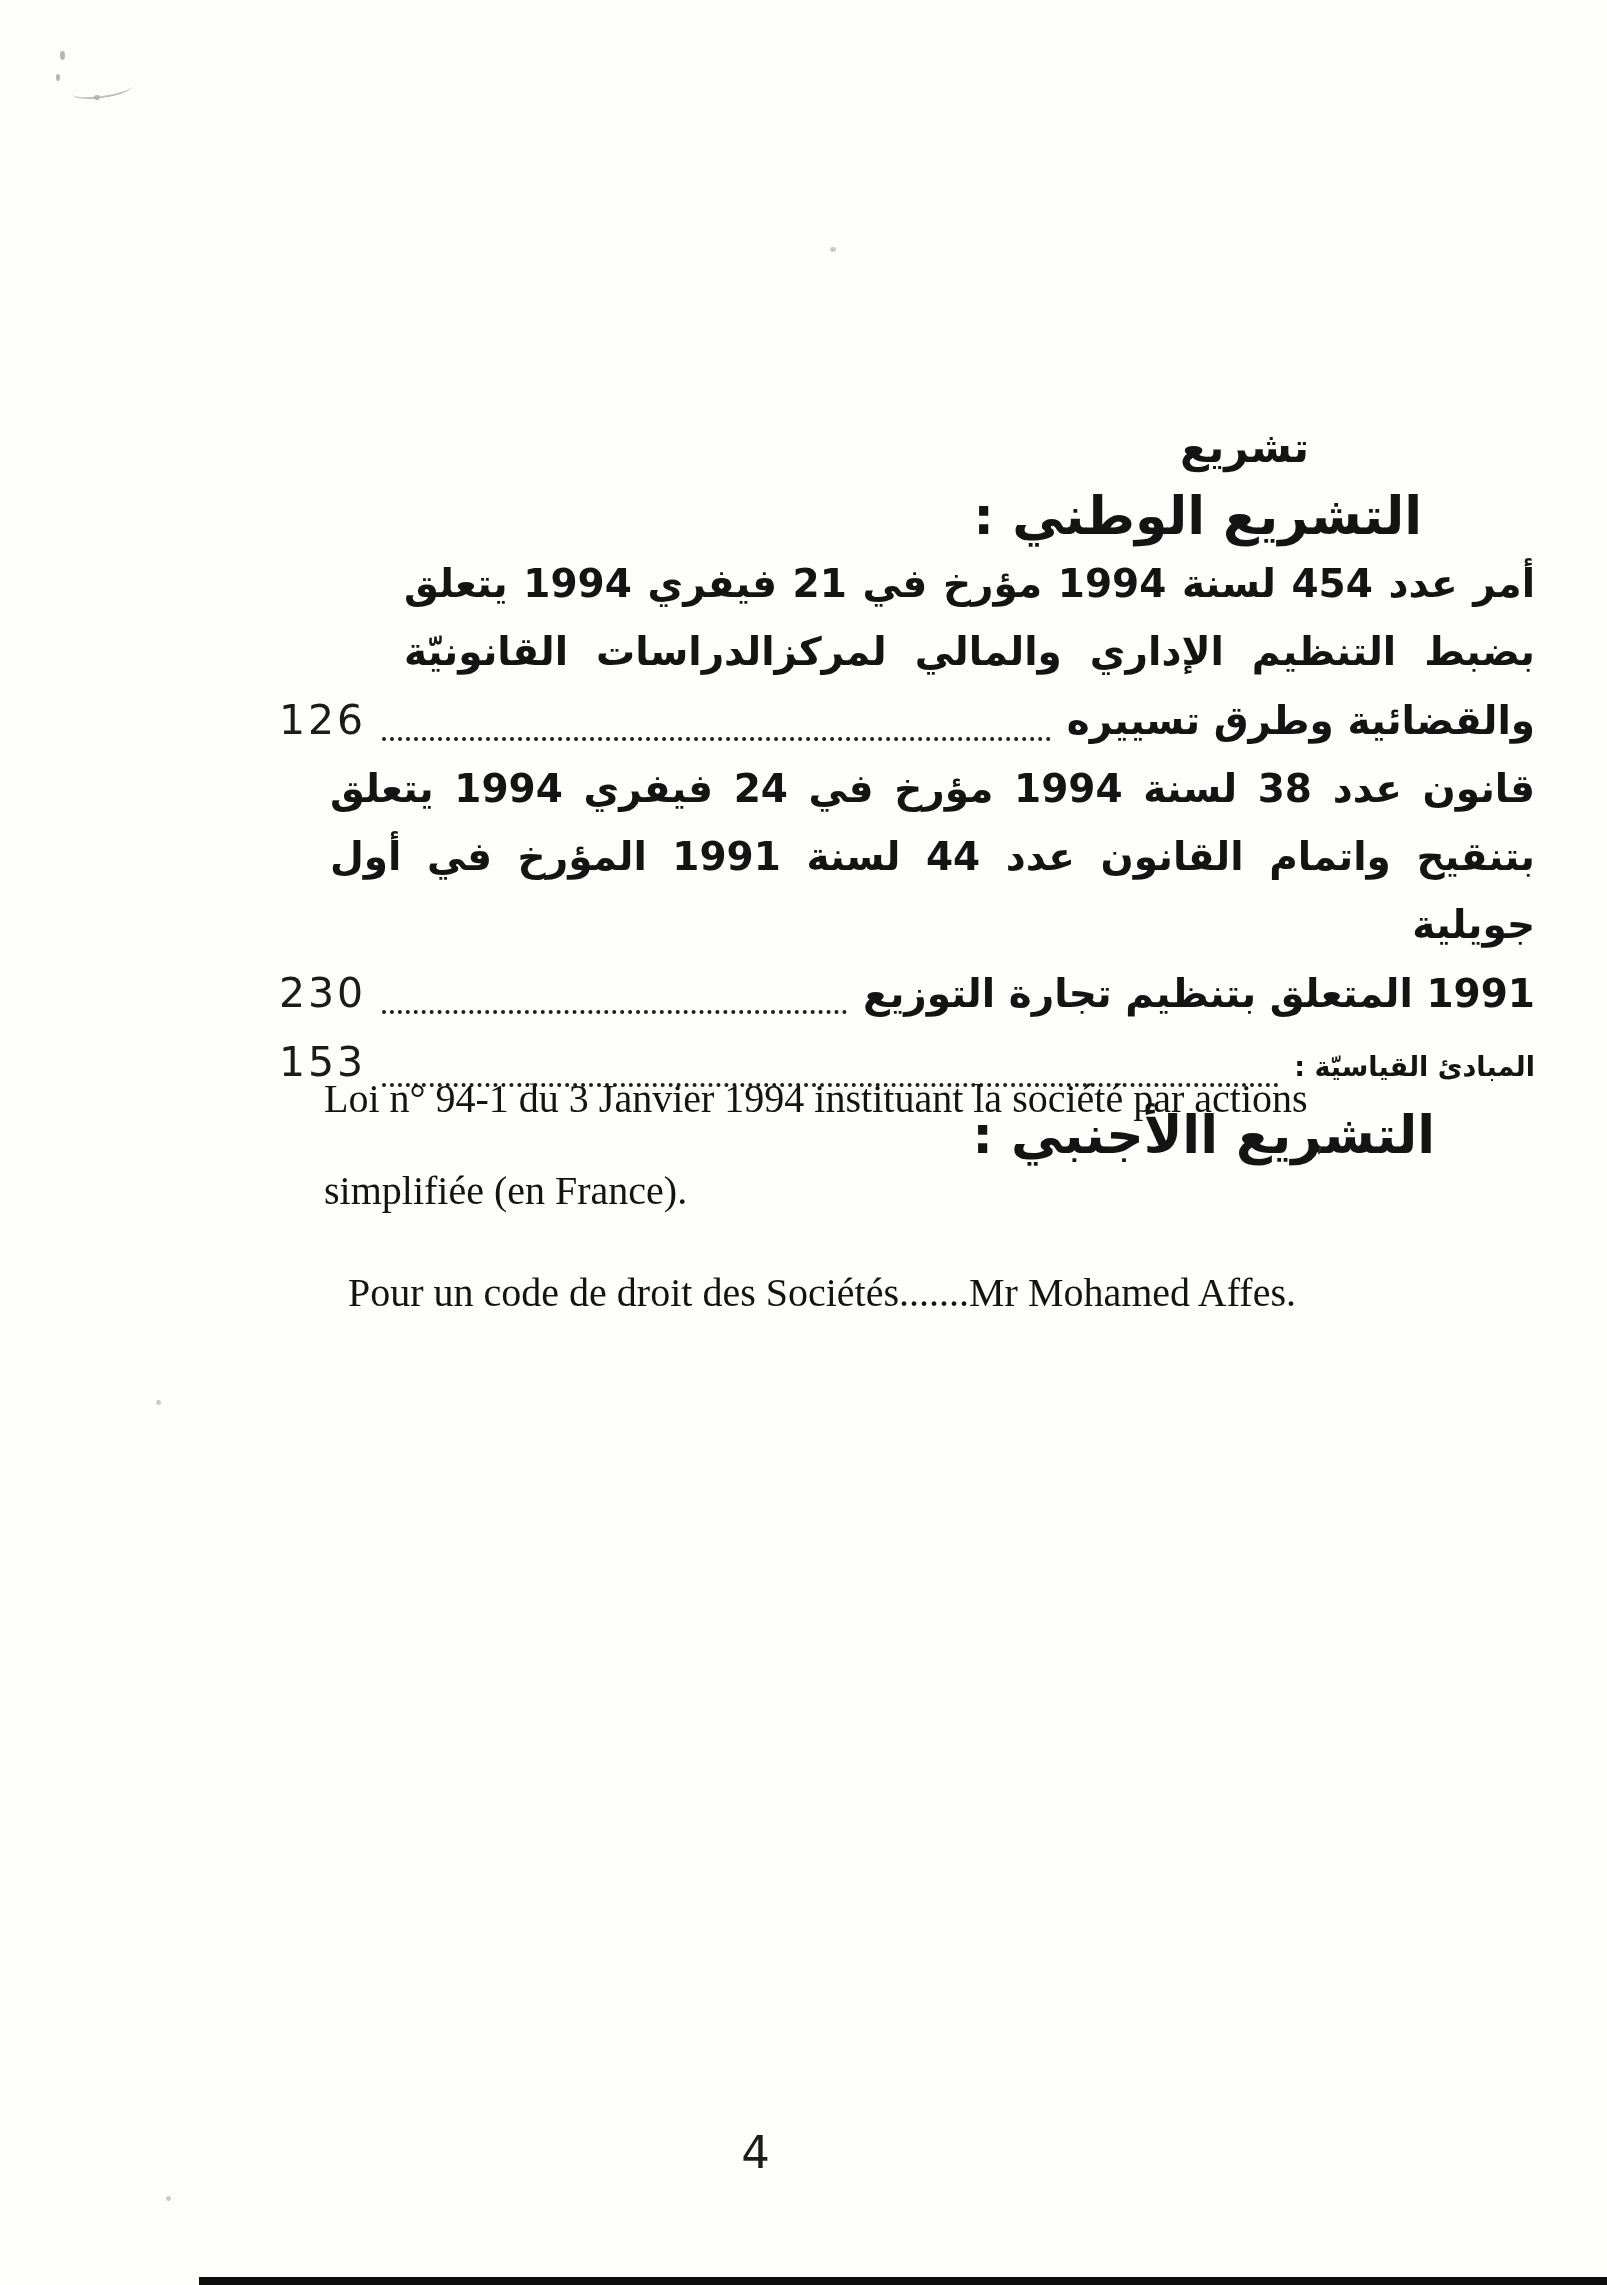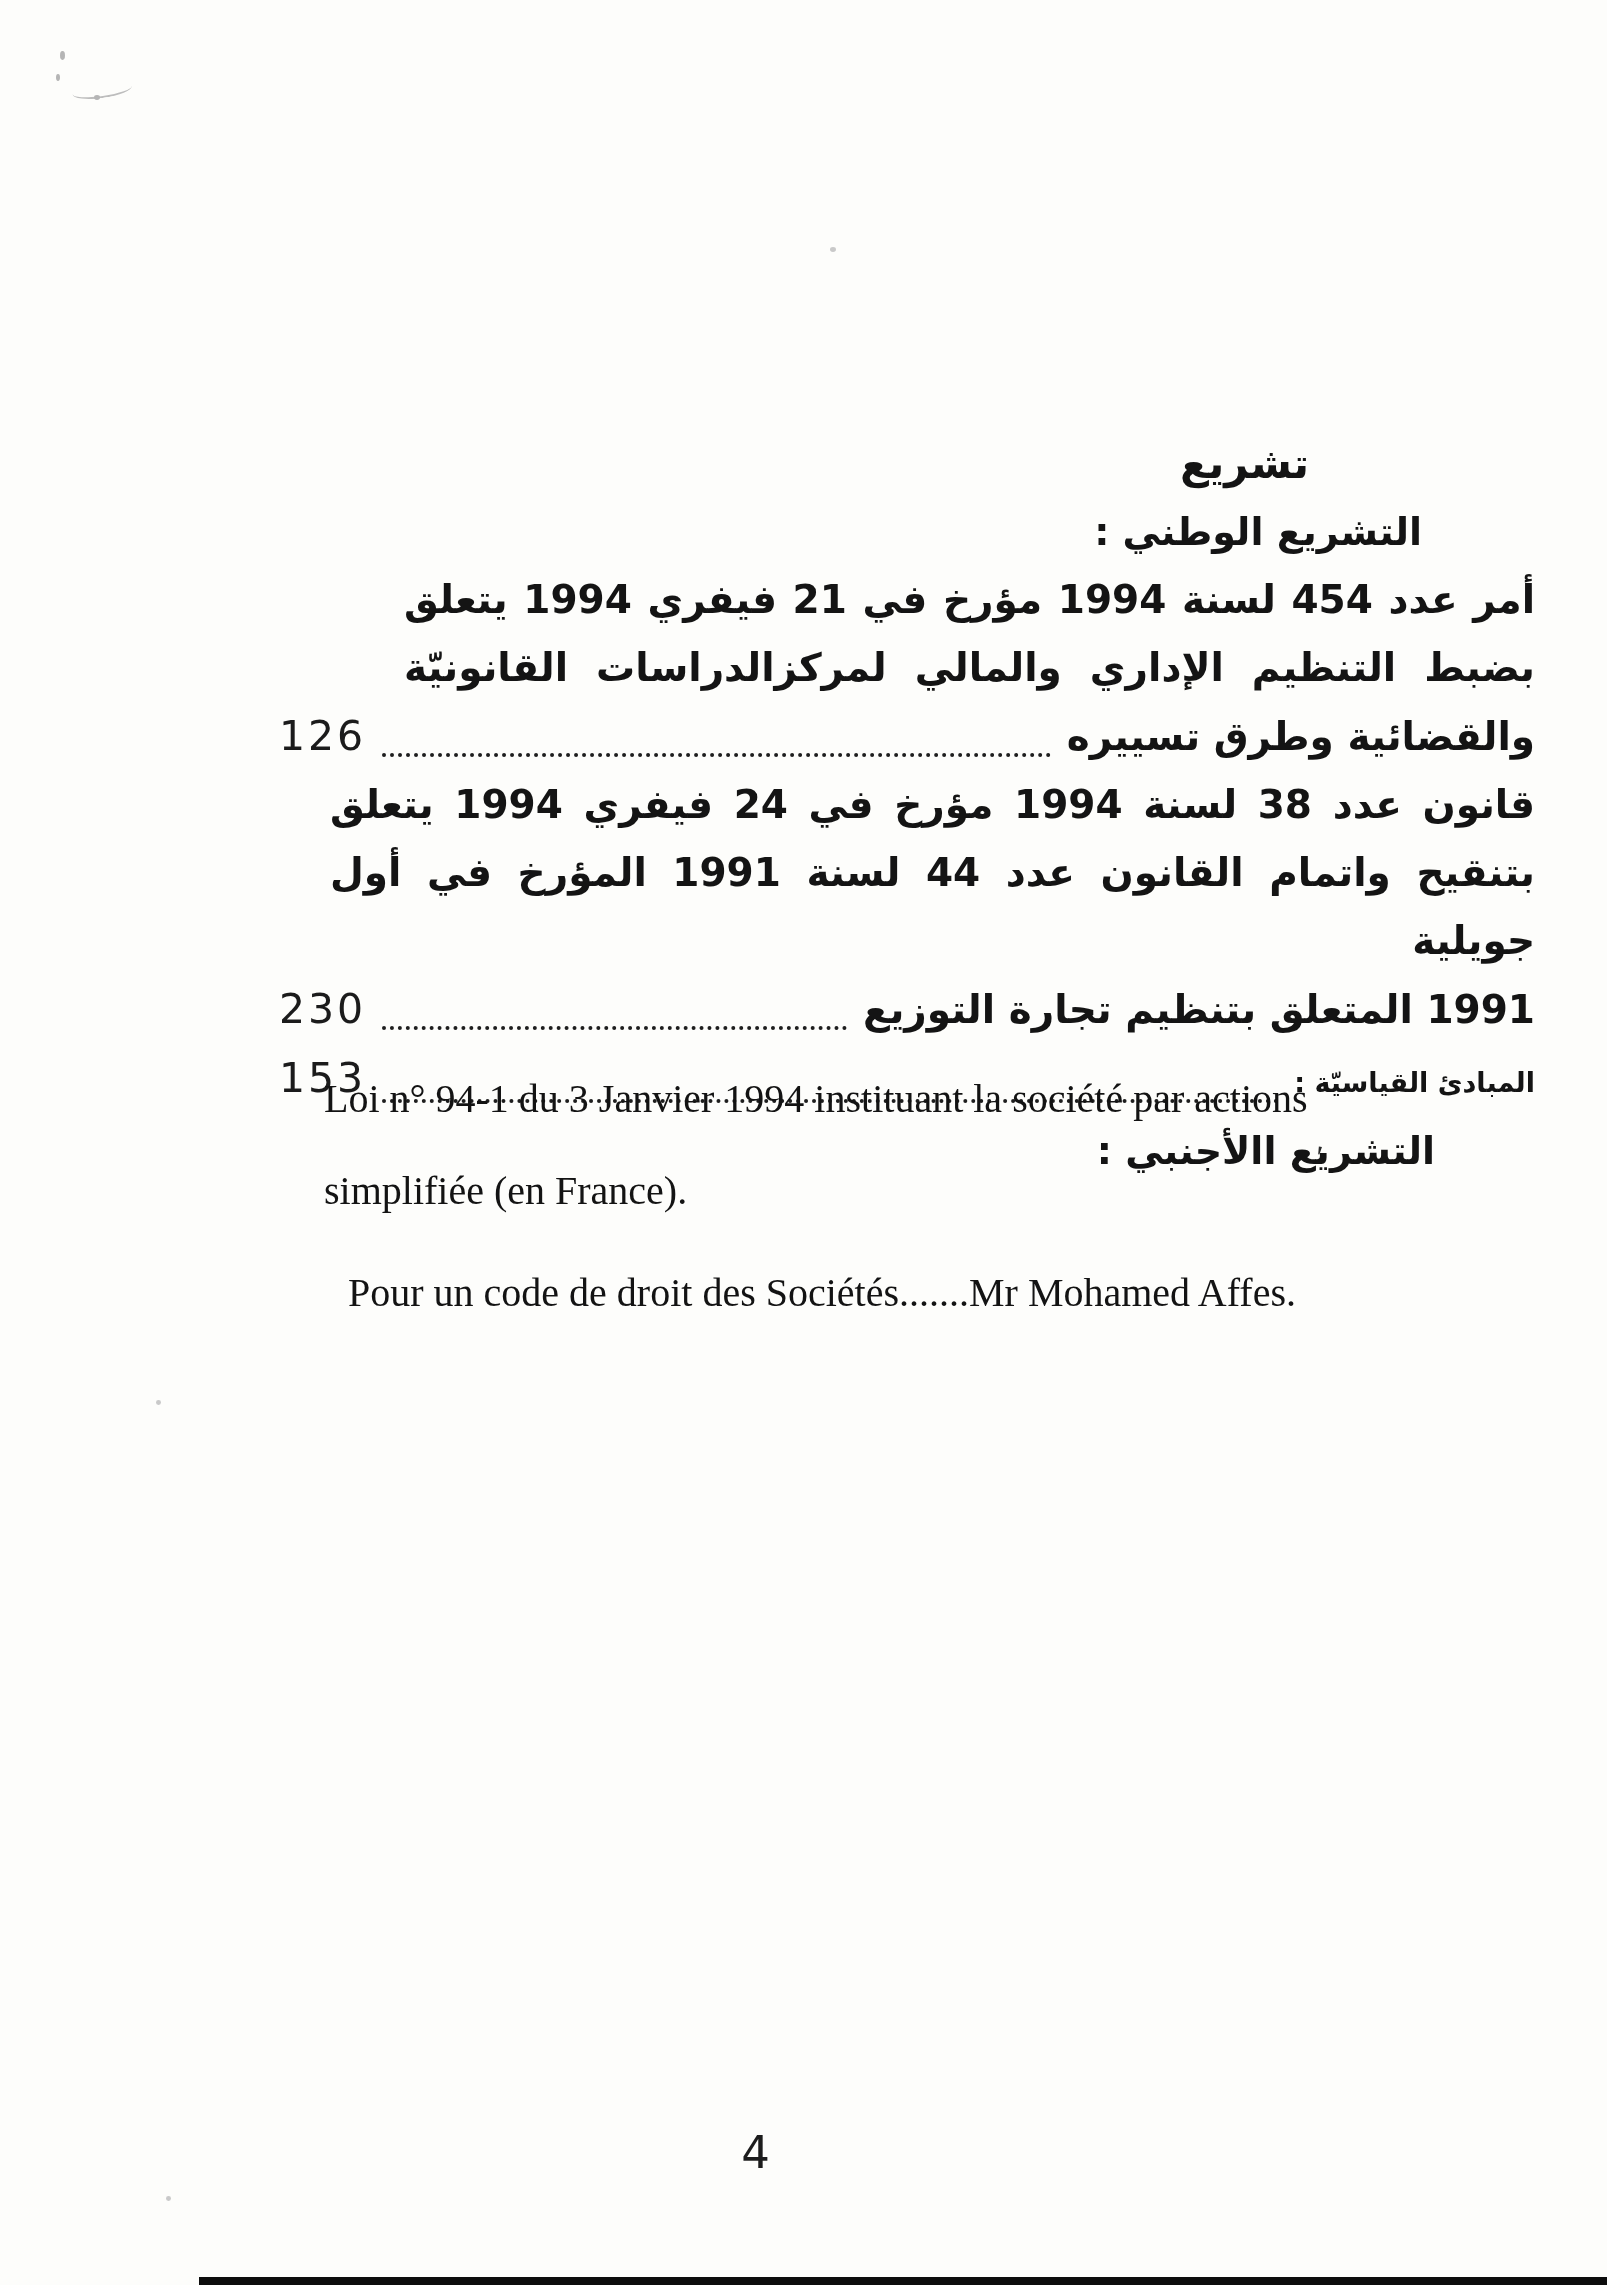--- a/index.html
+++ b/index.html
@@ -13,28 +13,28 @@
   }
   .page{position:absolute;inset:0;}
 
   
   .pencil{position:absolute;background:#b5b5b5;border-radius:50%;}
   .pencil.squiggle{background:none;border-bottom:2.9px solid #bdbdbd;border-radius:0 0 60% 60%;transform:rotate(-8deg);}
   .speck{position:absolute;background:#c9c9c9;border-radius:50%;}
 
   
   .toc{
-    position:absolute;left:279px;top:430px;width:1256px;
+    position:absolute;left:279px;top:414px;width:1256px;
     direction:rtl;
     font-size:39px;font-weight:bold;
     line-height:68px;
     color:#141414;
   }
   .kicker{margin-left:0;margin-right:226px;font-size:42px;}
-  .heading{margin-right:113px;font-size:38px;}
+  .heading{margin-right:113px;font-size:52px;}
   .heading.foreign{margin-right:100px;}
   .entry-line{text-align:justify;text-align-last:justify;}
   .entry1 .entry-line{padding-left:125px;}
   .entry2 .entry-line{padding-left:51px;}
   .tail{display:flex;direction:rtl;align-items:baseline;width:100%;}
   .tail .label{white-space:nowrap;text-align:center;}
   .leader{
     flex:1 1 auto;height:0;
     border-bottom:4.9px dotted #1e1e1e;
     margin:0 15.6px;

